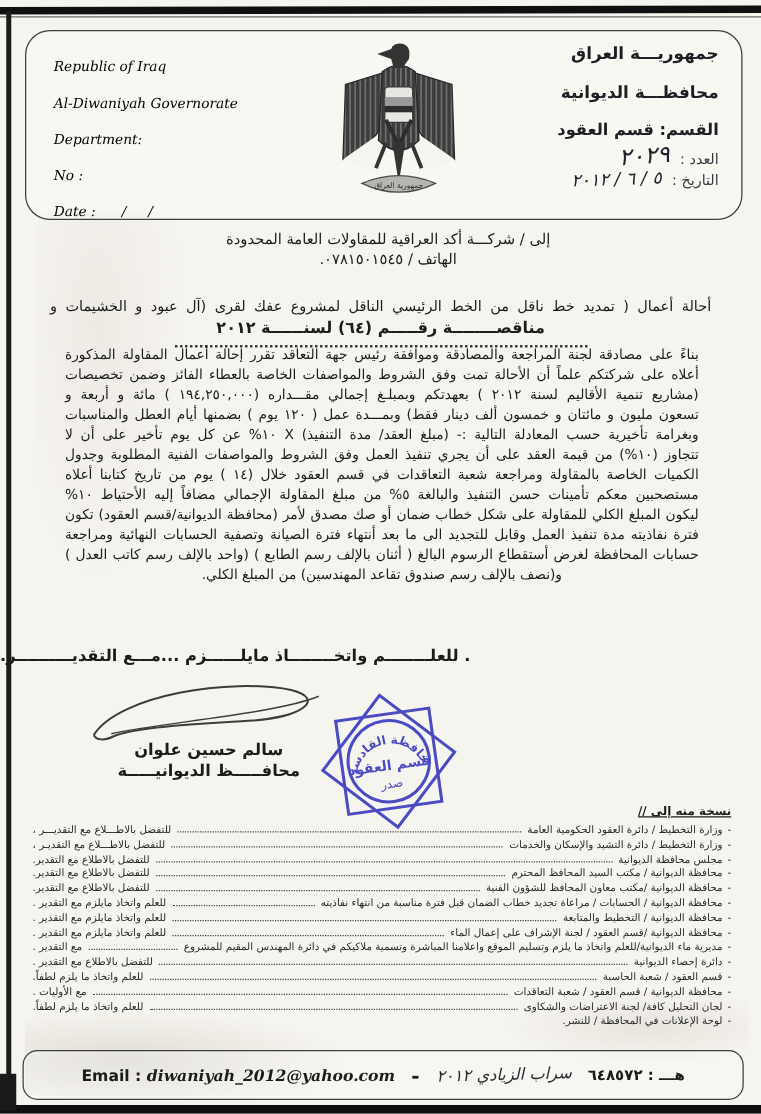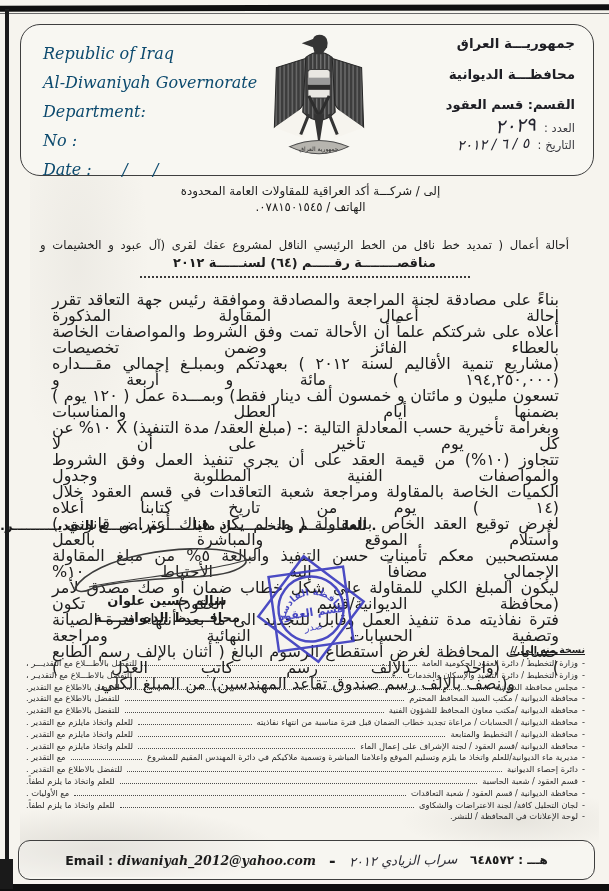--- a/index.html
+++ b/index.html
@@ -18,41 +18,41 @@
   .shade{position:absolute;pointer-events:none;}
   .shade.s1{left:20px;bottom:14px;width:260px;height:70px;background:radial-gradient(ellipse at 30% 60%,rgba(120,115,105,.18),rgba(0,0,0,0) 70%);}
   .shade.s2{right:10px;bottom:40px;width:200px;height:60px;background:radial-gradient(ellipse at 60% 50%,rgba(120,115,105,.12),rgba(0,0,0,0) 70%);}
   .shade.s3{left:30px;top:170px;width:120px;height:300px;background:radial-gradient(ellipse at 40% 30%,rgba(130,125,115,.08),rgba(0,0,0,0) 70%);}
 
   
   .header-box{
     position:absolute;top:24px;left:20px;right:15px;height:150px;
     border:1.6px solid #3f3f3f;border-radius:20px;background:rgba(255,255,255,.25);
   }
-  .en-block{position:absolute;left:22px;top:14px;font-family:"DejaVu Serif",serif;font-style:italic;font-size:16px;color:#0c4a6e;}
+  .en-block{position:absolute;left:22px;top:14px;font-family:"DejaVu Serif",serif;font-style:italic;font-size:11px;color:#000000;}
   .en-line{white-space:pre;line-height:29px;}
   .emblem{position:absolute;left:242px;top:6px;width:112px;height:140px;}
   .ar-block{position:absolute;right:18px;top:10px;width:200px;direction:rtl;text-align:right;color:#1e1e24;}
   .ar-title{font-weight:bold;font-size:13.5px;margin-bottom:15px;letter-spacing:.2px;}
   .ar-dept{font-weight:bold;font-size:13px;margin-bottom:2px;}
   .ar-row{display:flex;direction:rtl;align-items:baseline;gap:8px;font-size:11.5px;color:#3a3a40;}
   .hand{font-style:italic;color:#23232e;}
   .hand-num{font-size:19px;transform:rotate(-4deg);display:inline-block;letter-spacing:2px;}
   .hand-date{font-size:14px;transform:rotate(-2deg);display:inline-block;letter-spacing:1px;}
 
   
   .recipient{position:absolute;top:183px;left:50px;right:38px;direction:rtl;text-align:center;font-size:11.8px;line-height:16px;}
   .subject{position:absolute;top:237px;left:40px;right:40px;direction:rtl;font-size:11.6px;line-height:16px;}
   .subject .just{text-align:justify;text-align-last:justify;}
   .subject .cen{text-align:center;}
   .tender{margin-top:2px;text-align:center;font-weight:bold;font-size:12.8px;letter-spacing:.3px;}
   .tender-dots{width:330px;margin:3px auto 0;border-bottom:2px dotted #3a3a3a;height:2px;}
 
   
-  .body-text{position:absolute;top:292px;left:52px;right:50px;direction:rtl;font-size:16px;}
+  .body-text{position:absolute;top:276px;left:52px;right:50px;direction:rtl;font-size:11px;}
   .body-text .bline{line-height:16px;text-align:justify;text-align-last:justify;}
   .body-text .bline.center{text-align:center;text-align-last:center;}
   .closing{position:absolute;top:518px;left:0;width:100%;text-align:left;direction:rtl;font-weight:bold;font-size:13px;letter-spacing:.2px;}
 
   
   .sig-block{position:absolute;top:542px;left:62px;width:210px;text-align:center;direction:rtl;}
   .sig-svg{display:block;margin:0 auto -8px;}
   .sig-name{font-weight:bold;font-size:13px;line-height:17px;}
   .sig-title{font-weight:bold;font-size:13px;line-height:17px;}
   .stamp{position:absolute;top:548px;left:250px;width:122px;height:122px;transform:rotate(-8deg);opacity:.92;}
@@ -160,21 +160,20 @@
 </div>
 
 <div class="body-text">
   <div class="bline">بناءً على مصادقة لجنة المراجعة والمصادقة وموافقة رئيس جهة التعاقد تقرر إحالة أعمال المقاولة المذكورة</div>
   <div class="bline">أعلاه على شركتكم علماً أن الأحالة تمت وفق الشروط والمواصفات الخاصة بالعطاء الفائز وضمن تخصيصات</div>
   <div class="bline">(مشاريع تنمية الأقاليم لسنة ٢٠١٢ ) بعهدتكم وبمبلـغ إجمالي مقـــداره (١٩٤,٢٥٠,٠٠٠ ) مائة و أربعة و</div>
   <div class="bline">تسعون مليون و مائتان و خمسون ألف دينار فقط) وبمـــدة عمل ( ١٢٠ يوم ) بضمنها أيام العطل والمناسبات</div>
   <div class="bline">وبغرامة تأخيرية حسب المعادلة التالية :- (مبلغ العقد/ مدة التنفيذ) X ١٠% عن كل يوم تأخير على أن لا</div>
   <div class="bline">تتجاوز (١٠%) من قيمة العقد على أن يجري تنفيذ العمل وفق الشروط والمواصفات الفنية المطلوبة وجدول</div>
   <div class="bline">الكميات الخاصة بالمقاولة ومراجعة شعبة التعاقدات في قسم العقود خلال (١٤ ) يوم من تاريخ كتابنا أعلاه</div>
-  <div class="bline">لغرض توقيع العقد الخاص بالمقاولة ( ما لم يكن هناك أعتراض قانوني ) وأستلام الموقع والمباشرة بالعمل</div>
   <div class="bline">مستصحبين معكم تأمينات حسن التنفيذ والبالغة ٥% من مبلغ المقاولة الإجمالي مضافاً إليه الأحتياط ١٠%</div>
   <div class="bline">ليكون المبلغ الكلي للمقاولة على شكل خطاب ضمان أو صك مصدق لأمر (محافظة الديوانية/قسم العقود) تكون</div>
   <div class="bline">فترة نفاذيته مدة تنفيذ العمل وقابل للتجديد الى ما بعد أنتهاء فترة الصيانة وتصفية الحسابات النهائية ومراجعة</div>
   <div class="bline">حسابات المحافظة لغرض أستقطاع الرسوم البالغ ( أثنان بالإلف رسم الطابع ) (واحد بالإلف رسم كاتب العدل )</div>
   <div class="bline center">و(نصف بالإلف رسم صندوق تقاعد المهندسين) من المبلغ الكلي.</div>
 </div>
 
 <div class="closing">. للعلــــــــم واتخــــــــاذ مايلــــــزم ...مـــع التقديــــــــــر.</div>
 
 <div class="sig-block">

